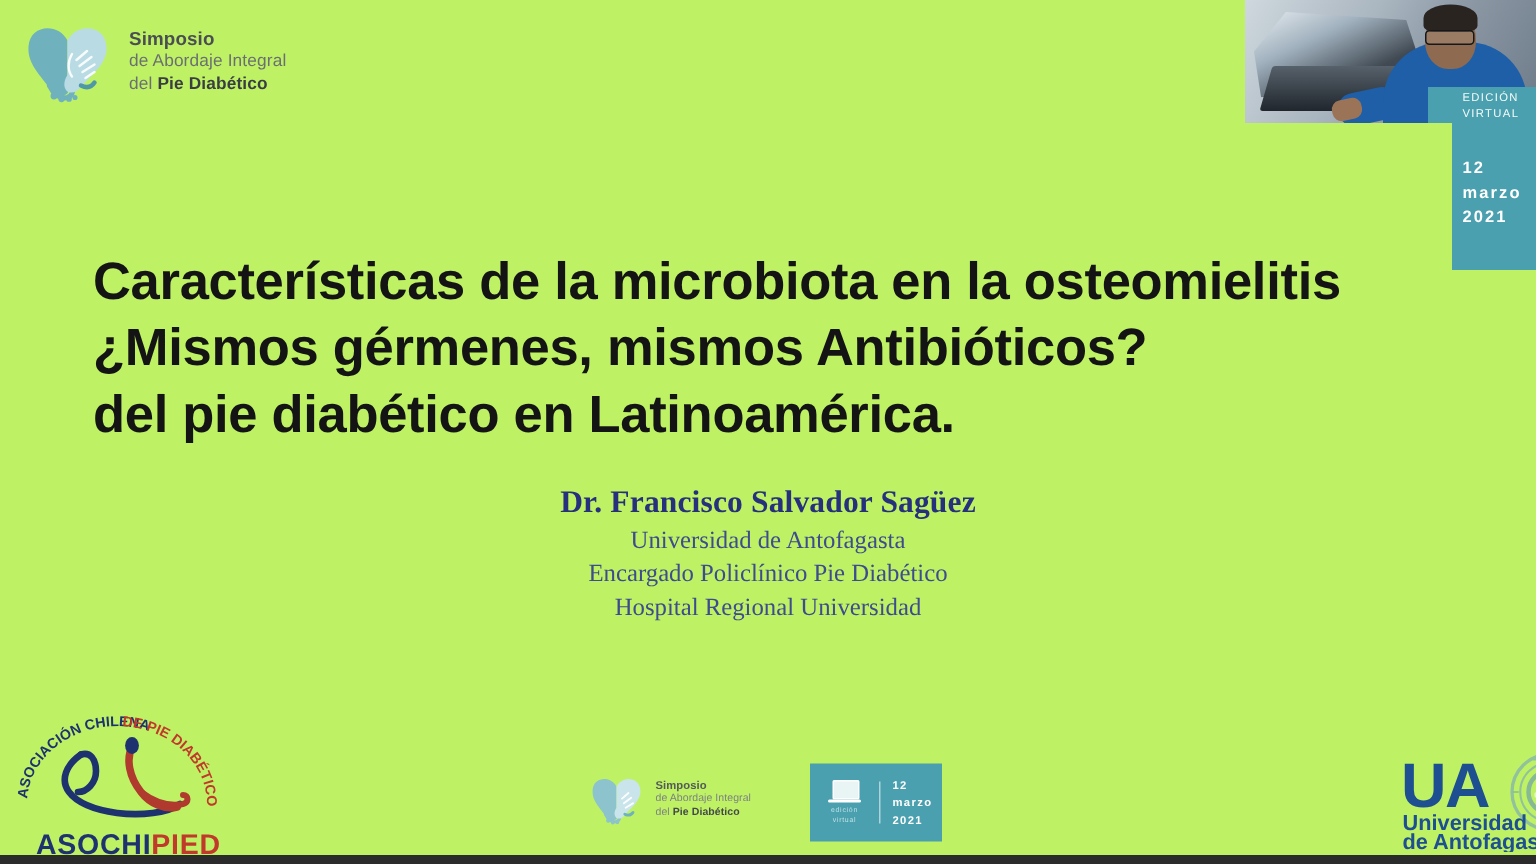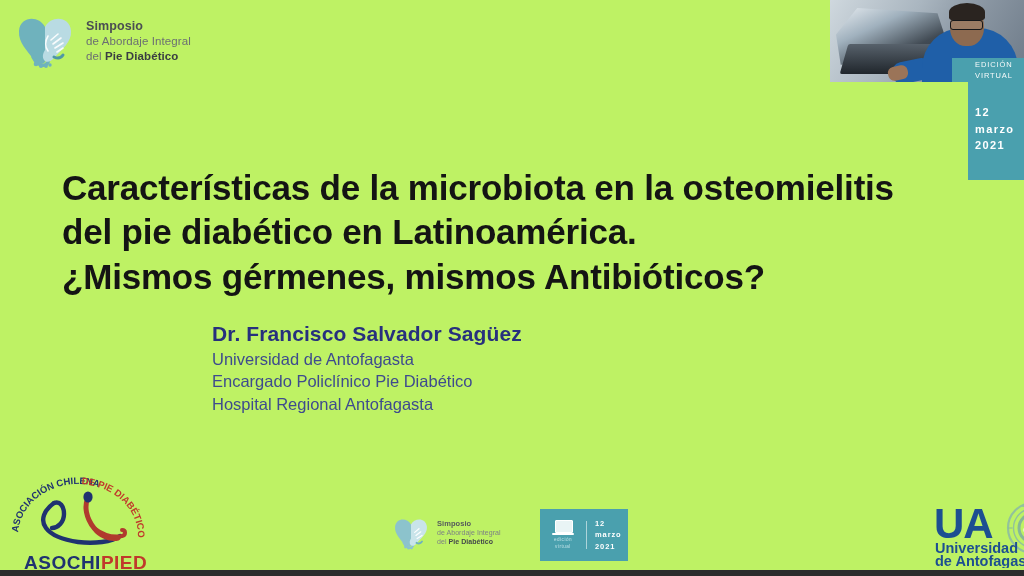--- a/index.html
+++ b/index.html
@@ -164,21 +164,22 @@
     line-height: 1.27;
     letter-spacing: -0.2px;
   }
   .title-block .tl { display: block; }
 
   
   .author-block {
     position: absolute;
     left: 212px; top: 322px;
     width: 600px;
-    text-align: left;
+    text-align: center;
+    font-family: Liberation Serif, serif;
   }
   .author-name {
     color: #27307d;
     font-weight: bold;
     font-size: 21px;
     letter-spacing: .1px;
     margin-bottom: 2px;
   }
   .affil {
     color: #3e4b8e;
@@ -335,29 +336,29 @@
       </div>
       <div class="fecha">
         <div>12</div>
         <div>marzo</div>
         <div>2021</div>
       </div>
     </div>
 
     <div class="title-block">
       <span class="tl">Características de la microbiota en la osteomielitis</span>
+      <span class="tl">¿Mismos gérmenes, mismos Antibióticos?</span>
       <span class="tl">del pie diabético en Latinoamérica.</span>
-      <span class="tl">¿Mismos gérmenes, mismos Antibióticos?</span>
     </div>
 
     <div class="author-block">
       <div class="author-name">Dr. Francisco Salvador Sagüez</div>
       <div class="affil">Universidad de Antofagasta</div>
       <div class="affil">Encargado Policlínico Pie Diabético</div>
-      <div class="affil">Hospital Regional Antofagasta</div>
+      <div class="affil">Hospital Regional Universidad</div>
     </div>
 
     <div class="asochipied">
       <svg width="152" height="104" viewBox="0 0 152 104">
         <defs>
           <path id="ringTop" d="M 16 66 A 60 52 0 0 1 136 66"></path>
         </defs>
 
         <text font-family="Liberation Sans, sans-serif" font-size="9.5" font-weight="bold" fill="#1f3270">
           <textPath href="#ringTop" startOffset="2%">ASOCIACIÓN CHILENA</textPath>

